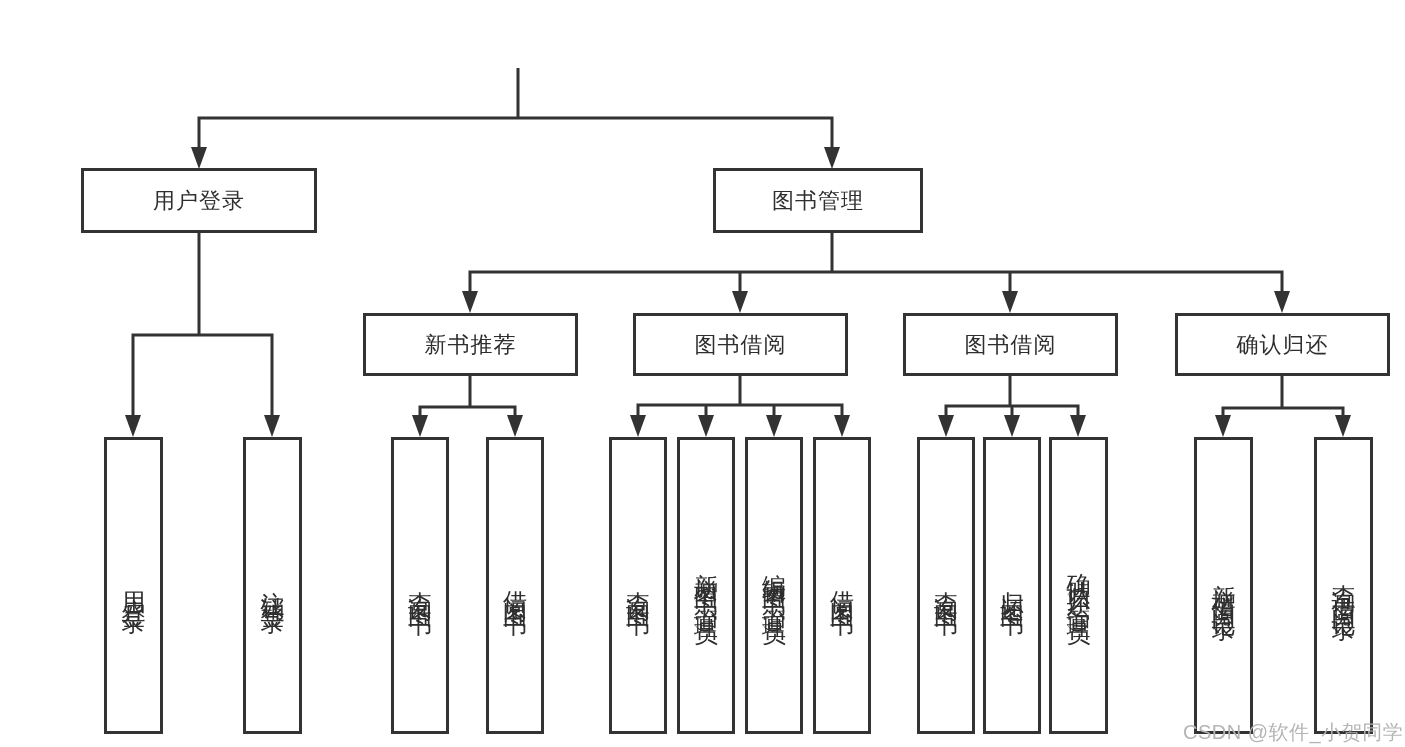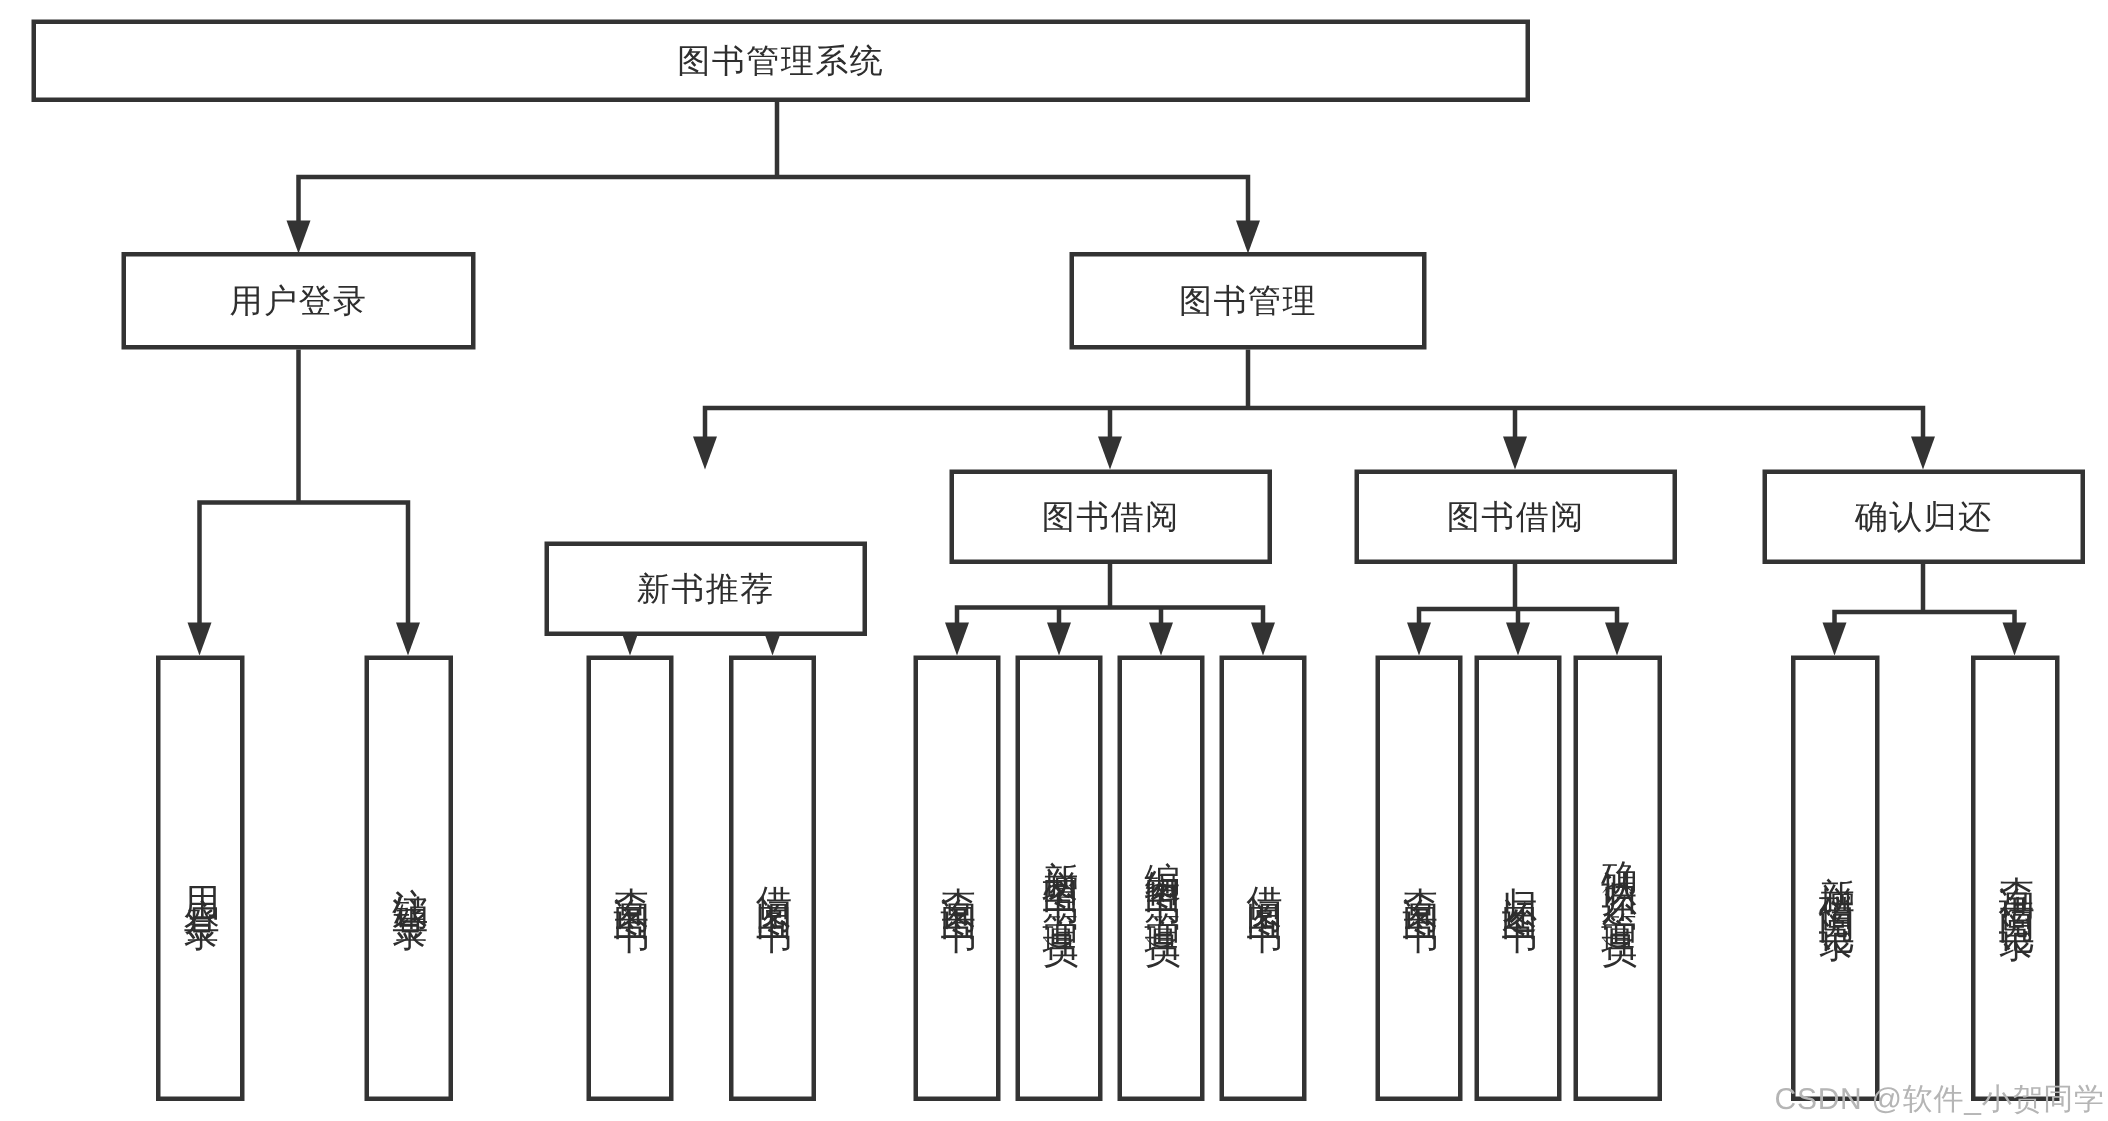--- a/index.html
+++ b/index.html
@@ -113,26 +113,25 @@
       <polygon points="1070,415 1086,415 1078,437"></polygon>
     </g>
 
     <g>
       <path d="M1282 376 V408 M1223 416 V408 H1343 V416"></path>
       <polygon points="1215,415 1231,415 1223,437"></polygon>
       <polygon points="1335,415 1351,415 1343,437"></polygon>
     </g>
   </svg>
 
-  <div class="box hbox" style="left:21px; top:13px; width:999px; height:55px;">图书管理系统</div>
 
   <div class="box hbox" style="left:81px; top:168px; width:236px; height:65px;">用户登录</div>
-  <div class="box hbox" style="left:713px; top:168px; width:238px; height:65px;">图书管理</div>
+  <div class="box hbox" style="left:713px; top:168px; width:210px; height:65px;">图书管理</div>
 
-  <div class="box hbox" style="left:363px; top:313px; width:215px; height:63px;margin-top:48px;">新书推荐</div>
+  <div class="box hbox" style="left:363px; top:313px; width:215px; height:63px;">新书推荐</div>
   <div class="box hbox" style="left:633px; top:313px; width:215px; height:63px;text-align:center;">图书借阅</div>
   <div class="box hbox" style="left:903px; top:313px; width:215px; height:63px;">图书借阅</div>
   <div class="box hbox" style="left:1175px; top:313px; width:215px; height:63px;">确认归还</div>
 
   <div class="box vbox" style="left:104px; top:437px; width:59px; height:297px;">用户登录</div>
   <div class="box vbox" style="left:243px; top:437px; width:59px; height:297px;">注销登录</div>
 
   <div class="box vbox" style="left:391px; top:437px; width:58px; height:297px;">查询图书</div>
   <div class="box vbox" style="left:486px; top:437px; width:58px; height:297px;">借阅图书</div>
 

